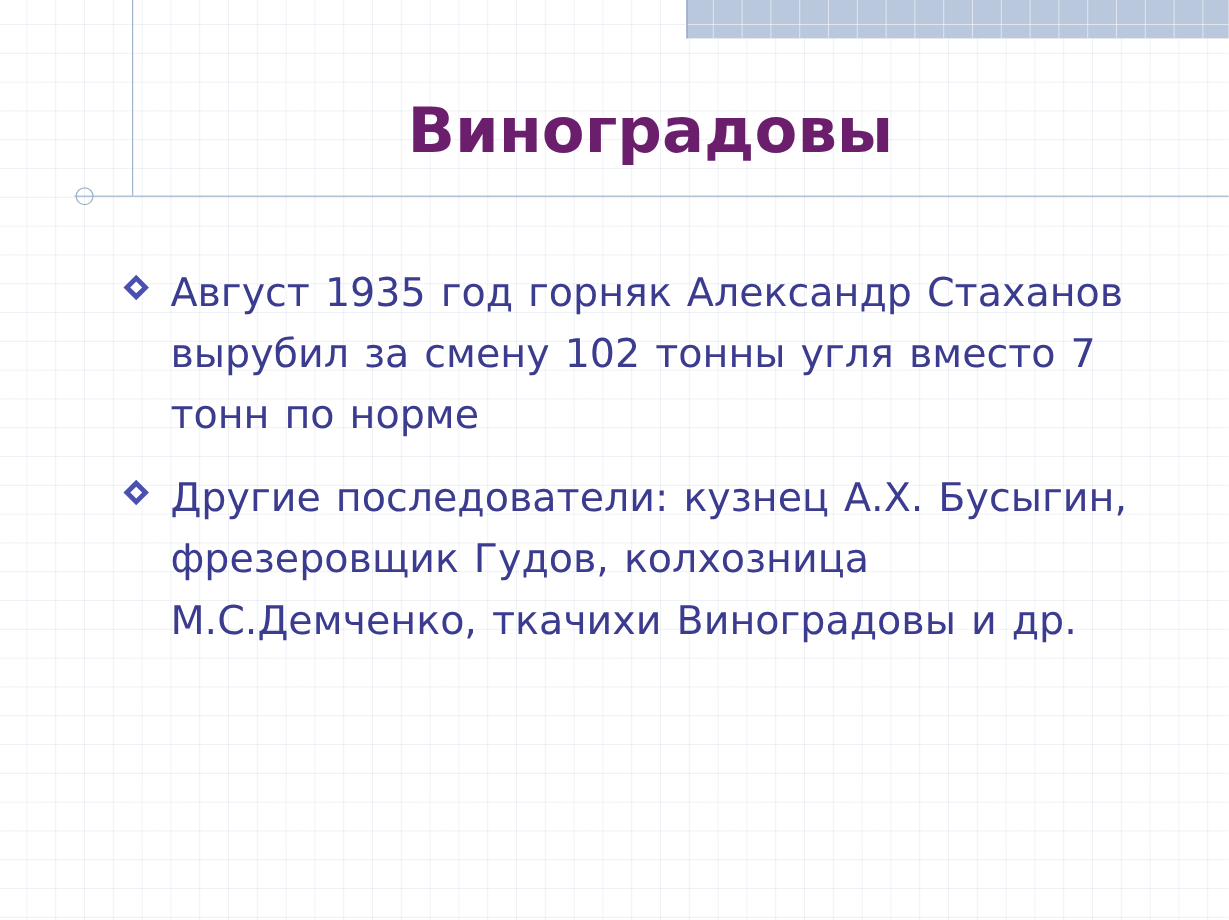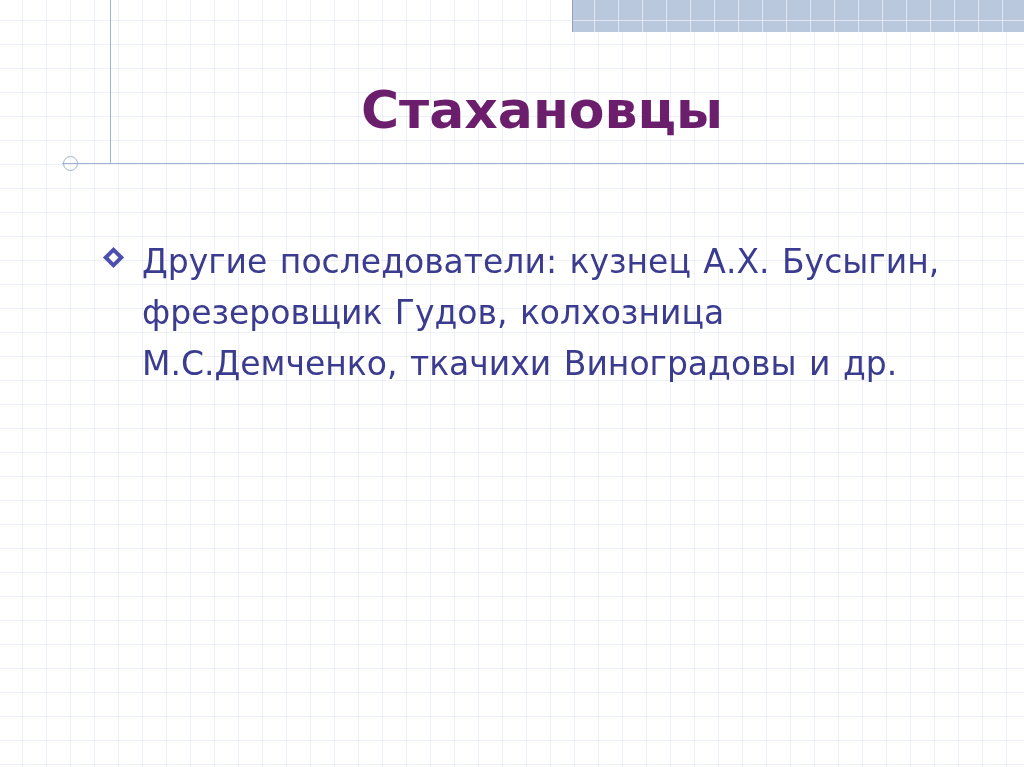--- a/index.html
+++ b/index.html
@@ -173,24 +173,31 @@
 
   <div class="grid-bg"></div>
 
   <div class="header-band"></div>
   <div class="header-band-edge"></div>
 
   <div class="rule-vertical"></div>
   <div class="rule-horizontal"></div>
   <div class="rule-circle"></div>
 
-  <div class="title">Стахановцы</div>
+  <div class="title">Виноградовы</div>
 
   <div class="body-list">
 
+    <div class="bullet-row first">
+      <span class="bullet-marker">
+        <span class="diamond-outer"></span>
+        <span class="diamond-inner"></span>
+      </span>
+      <span class="bullet-text">Август 1935 год горняк Александр Стаханов  вырубил за  смену  102 тонны  угля  вместо 7 тонн  по норме</span>
+    </div>
 
     <div class="bullet-row second">
       <span class="bullet-marker">
         <span class="diamond-outer"></span>
         <span class="diamond-inner"></span>
       </span>
       <span class="bullet-text">Другие  последователи: кузнец А.Х. Бусыгин, фрезеровщик Гудов, колхозница М.С.Демченко, ткачихи Виноградовы и др.</span>
     </div>
 
   </div>

